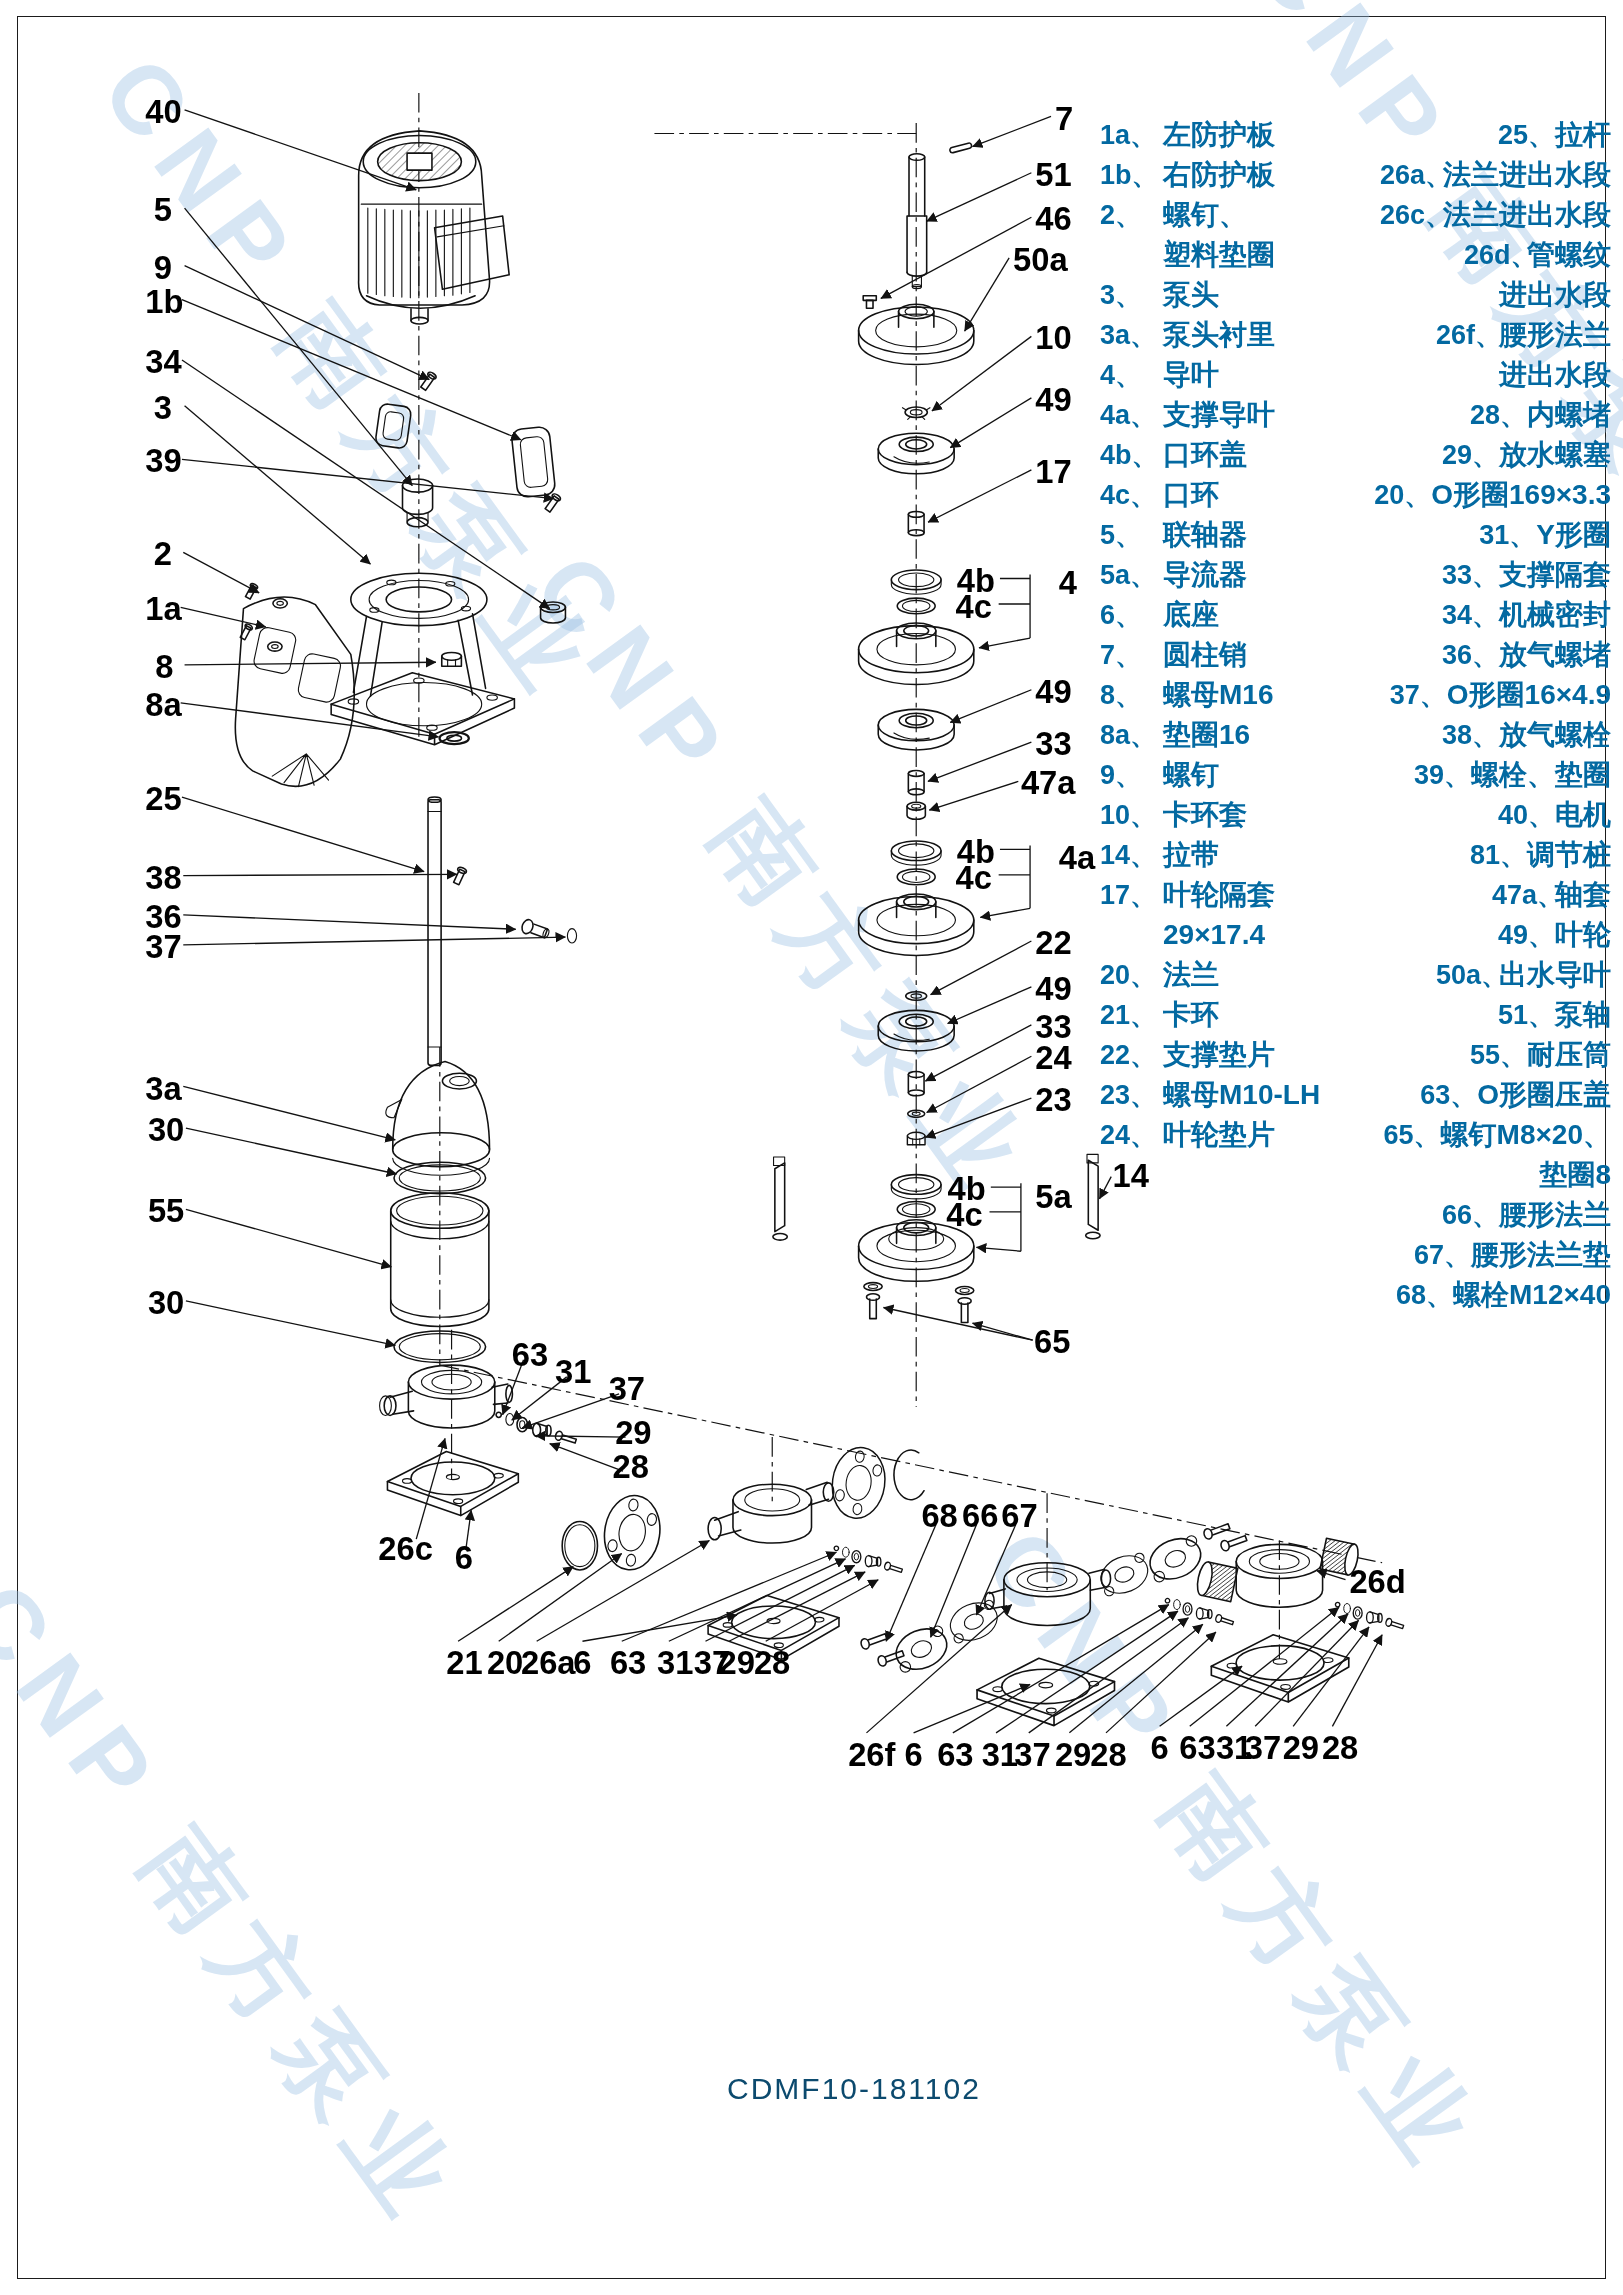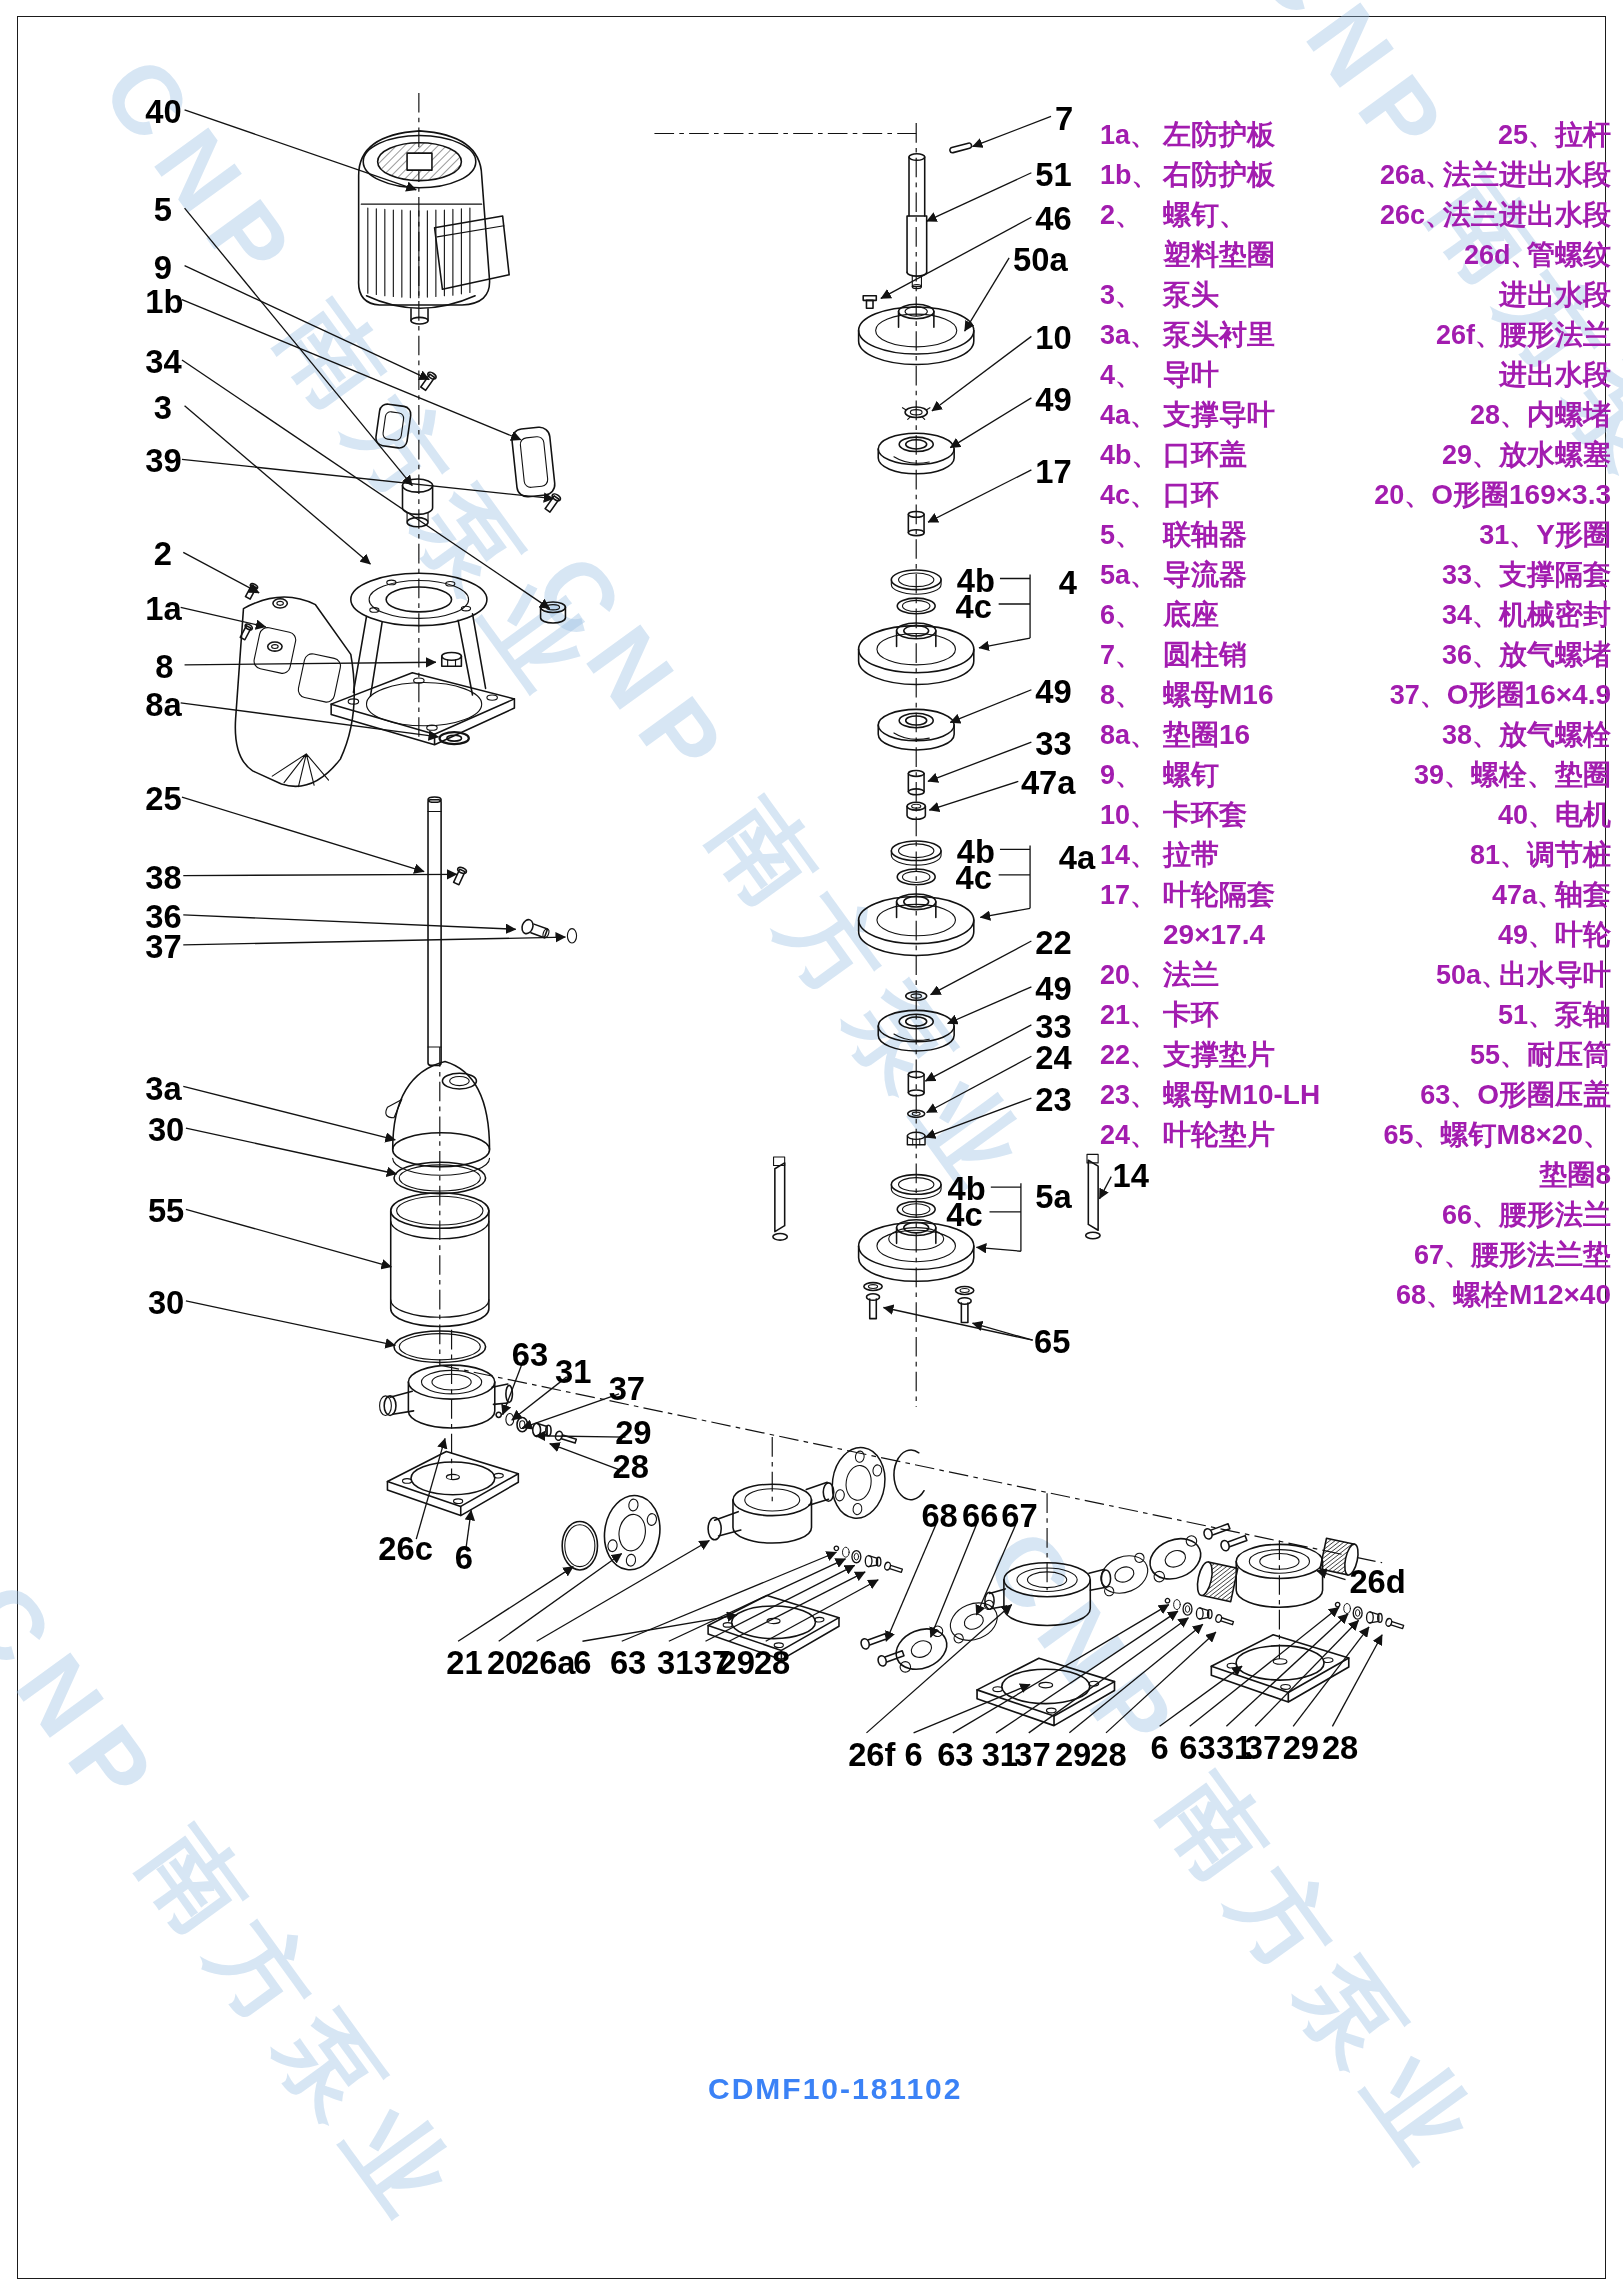--- a/index.html
+++ b/index.html
@@ -10,25 +10,25 @@
       color:rgba(150,188,226,0.38);white-space:nowrap;transform-origin:0 0;transform:rotate(54deg);}
   svg.draw{position:absolute;left:0;top:0;}
   .p{fill:none;stroke:#121212;stroke-width:2.4;stroke-linecap:round;stroke-linejoin:round;}
   .t{stroke-width:1.7;}
   .ld{fill:none;stroke:#121212;stroke-width:2;}
   .cl{fill:none;stroke:#121212;stroke-width:1.8;stroke-dasharray:30 8 7 8;}
   text.co{font:700 50px "Liberation Sans","DejaVu Sans",sans-serif;fill:#000;}
   .pl{position:absolute;top:115px;}
   #pl-left{left:1100px;width:226px;}
   #pl-right{left:1326px;width:285px;text-align:right;}
-  .pl-line{height:40px;line-height:40px;font-size:28px;font-weight:700;color:#a21caf;white-space:nowrap;}
+  .pl-line{height:40px;line-height:40px;font-size:28px;font-weight:700;color:#0369a1;white-space:nowrap;}
   .pl-num{display:inline-block;width:63px;font-size:27px;}
   .ind1{padding-left:63px;}
   .ind2{padding-left:157px;}
-  .dn{position:absolute;left:708px;top:2072px;font-size:30px;font-weight:700;letter-spacing:2px;color:#3b82f6;}
+  .dn{position:absolute;left:727px;top:2072px;font-size:30px;font-weight:400;letter-spacing:2px;color:#0c4a6e;}
 </style>
 </head>
 <body>
 
 <div class="page">
   <div class="frame"></div>
 
   <div class="wm" style="left:177px;top:33px">CNP 南方泵业</div>
   <div class="wm" style="left:609px;top:530px">CNP 南方泵业</div>
   <div class="wm" style="left:39px;top:1558px">CNP 南方泵业</div>

